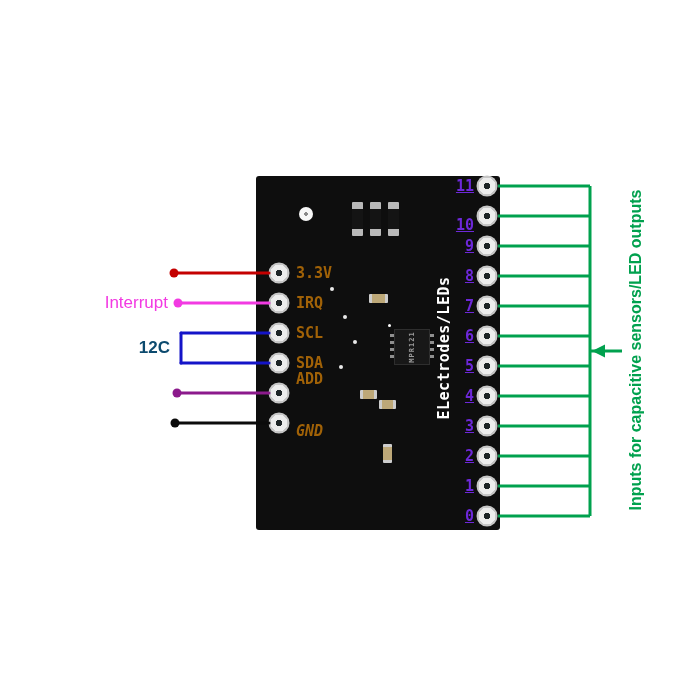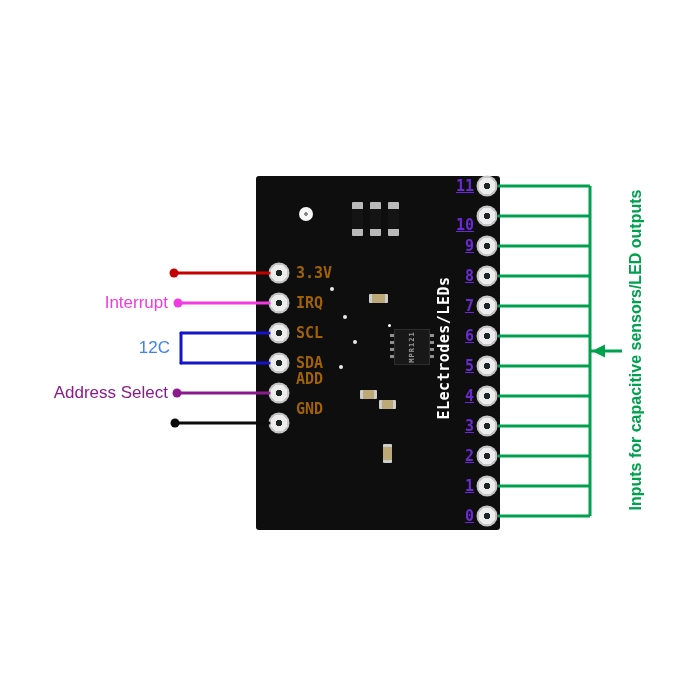--- a/index.html
+++ b/index.html
@@ -89,21 +89,21 @@
   <div class="hole" style="left:279px; top:333px;"></div>
   <div class="hole" style="left:279px; top:363px;"></div>
   <div class="hole" style="left:279px; top:393px;"></div>
   <div class="hole" style="left:279px; top:423px;"></div>
 
   <div class="silk" style="left:296px; top:273px;">3.3V</div>
   <div class="silk" style="left:296px; top:303px;">IRQ</div>
   <div class="silk" style="left:296px; top:333px;">SCL</div>
   <div class="silk" style="left:296px; top:363px;">SDA</div>
   <div class="silk" style="left:296px; top:379px;">ADD</div>
-  <div class="silk" style="left:296px; top:409px;">GND</div>
+  <div class="silk" style="left:296px; top:431px;font-style:italic;">GND</div>
 
   <div class="vsilk">ELectrodes/LEDs</div>
 
   <div class="hole" style="left:487px; top:186px;"></div>
   <div class="hole" style="left:487px; top:216px;"></div>
   <div class="hole" style="left:487px; top:246px;"></div>
   <div class="hole" style="left:487px; top:276px;"></div>
   <div class="hole" style="left:487px; top:306px;"></div>
   <div class="hole" style="left:487px; top:336px;"></div>
   <div class="hole" style="left:487px; top:366px;"></div>
@@ -155,18 +155,17 @@
     <line class="gl" x1="498" y1="426" x2="590" y2="426" stroke="#00a14e"></line>
     <line class="gl" x1="498" y1="456" x2="590" y2="456" stroke="#00a14e"></line>
     <line class="gl" x1="498" y1="486" x2="590" y2="486" stroke="#00a14e"></line>
     <line class="gl" x1="498" y1="516" x2="590" y2="516" stroke="#00a14e"></line>
     <line class="gl" x1="590" y1="186" x2="590" y2="516" stroke="#00a14e"></line>
     <line class="gl" x1="590" y1="351" x2="622" y2="351" stroke="#00a14e"></line>
     <polygon points="592,351 605,344.5 605,357.5" fill="#00a14e"></polygon>
   </svg>
 
   <div class="call" style="left: 40px; top: 303px; width: 128px; color: rgb(242, 58, 226);">Interrupt</div>
-  <div class="call" style="left: 40px; top: 348px; width: 130px; color: #3b82f6;">12C</div>
-  <div class="call" style="left: 18px; top: 393px; width: 150px; color: rgb(140, 26, 140);">Address Select</div>
+  <div class="call" style="left: 40px; top: 348px; width: 130px; color: #0c4a6e; font-weight: bold;">12C</div>
 
   <div class="vlabel" style="color: rgb(0, 161, 78);">Inputs for capacitive sensors/LED outputs</div>
 
 </div>
 
 </body></html>

